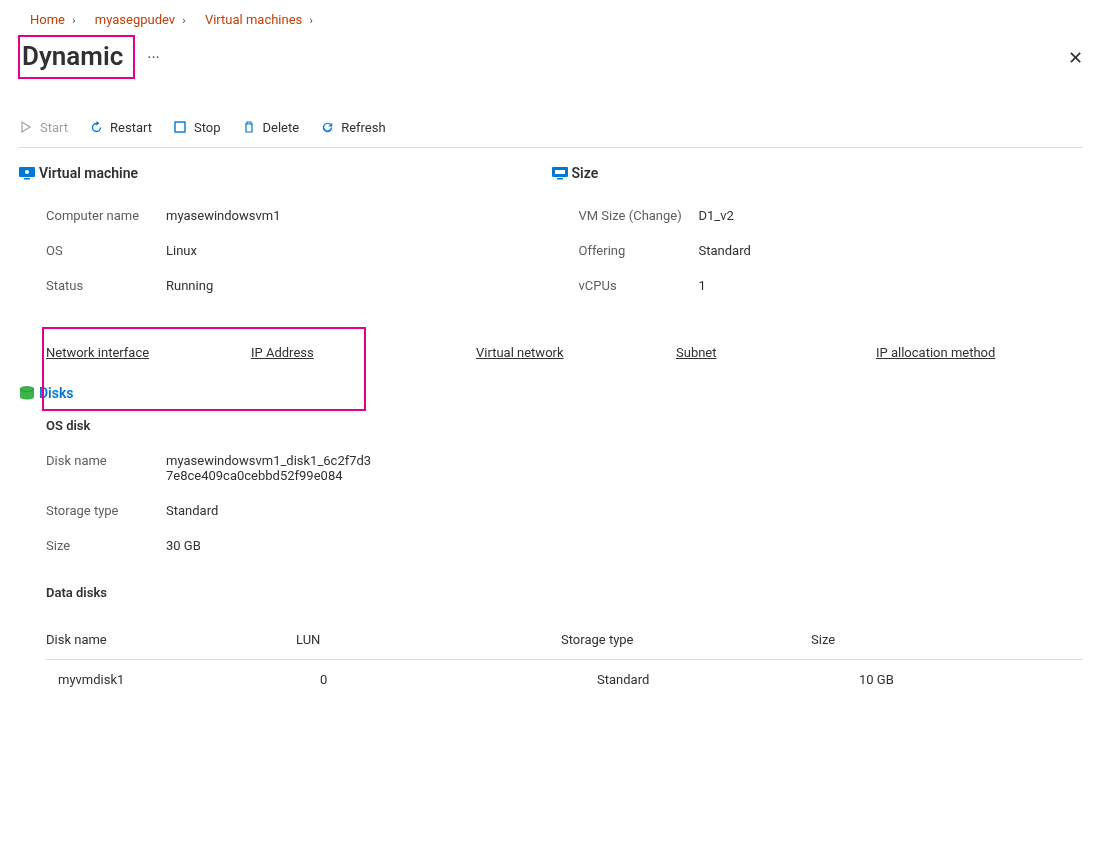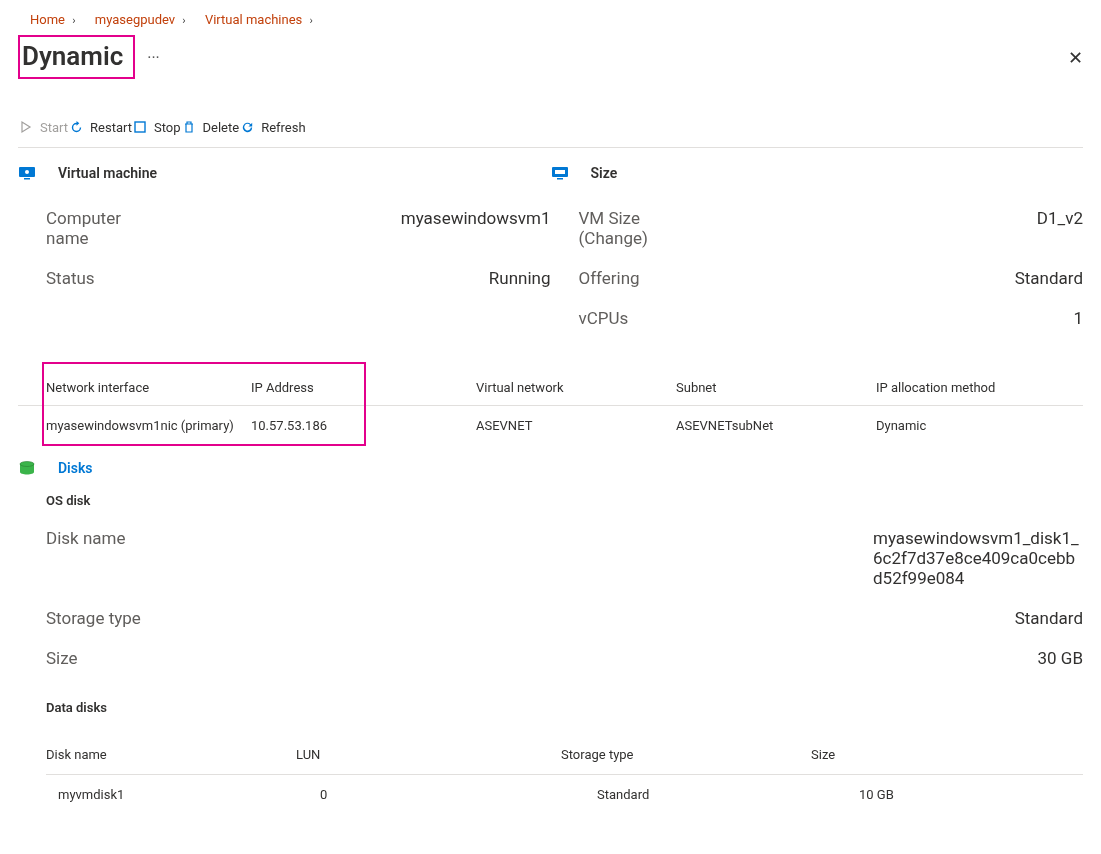--- a/index.html
+++ b/index.html
@@ -14,41 +14,41 @@
   .breadcrumb { padding: 2px 0 6px 0; }
   .breadcrumb a { color: #c2410c; text-decoration: none; cursor: pointer; margin-left: 12px; }
   .breadcrumb .chev { color: #444; padding: 0 4px; font-size: 11px; }
   .title-row { display: flex; align-items: center; justify-content: space-between; margin-top: 2px; }
   .title-left { display: flex; align-items: center; gap: 12px; }
   .title-left h1 { font-size: 26px; font-weight: 600; }
   .title-box { border: 2px solid #e3008c; padding: 4px 10px 6px 2px; }
   .ellipsis { font-size: 16px; color: #555; cursor: pointer; }
   .close-x { font-size: 18px; font-weight: 300; cursor: pointer; color: #333; }
   .toolbar {
-    display: flex; align-items: center;
+    display: flex; gap: 20px; align-items: center;
     margin-top: 30px; padding: 10px 0 12px 0;
     border-bottom: 1px solid #e1dfdd;
   }
   .tb-item { display: flex; align-items: center; gap: 6px; cursor: pointer; font-size: 13px; color: #323130; }
   .tb-item.disabled { color: #a19f9d; cursor: default; }
   .tb-item .ico { width: 16px; height: 16px; display: inline-flex; align-items: center; justify-content: center; color: #0078d4; }
   .tb-item.disabled .ico { color: #a19f9d; }
   .content { padding: 16px 0 0 0; }
   .two-col { display: flex; gap: 0; }
   .col { flex: 1; }
-  .section-header { display: flex; align-items: center; gap: 22px; margin: 0 0 16px 0; }
+  .section-header { display: flex; align-items: center; gap: 3px; margin: 0 0 16px 0; }
   .section-header .s-ico { width: 18px; height: 18px; }
   .section-header .s-title { font-weight: 600; font-size: 14px; }
   .section-header .s-title.link { color: #0078d4; cursor: pointer; }
-  .kv { display: flex; padding: 10px 0; font-size: 17px; justify-content: space-between; }
+  .kv { display: flex; padding: 10px 0; font-size: 13px; }
   .kv .k { width: 120px; color: #605e5c; }
   .kv .v { color: #323130; }
   .kv-indent { padding-left: 28px; }
   .net-section { margin-top: 26px; }
-  .net-row { display: flex; width: 100%; align-items: center; }
+  .net-row { display: flex; width: 100%; align-items: center; text-decoration: underline; }
   .net-header .nc { color: #323130; font-weight: 400; padding: 16px 8px 10px 0; font-size: 13px; }
   .net-body { border-top: 1px solid #e1dfdd; }
   .net-body .nc { padding: 12px 8px 12px 0; font-size: 13px; color: #323130; }
   .nc1 { width: 205px; } .nc2 { width: 110px; } .nc3 { width: 200px; } .nc4 { width: 200px; } .nc5 { width: 200px; }
   .disks-section { margin-top: 14px; }
   .sub-h { font-weight: 600; font-size: 13px; margin: 14px 0 10px 28px; }
   .dd-table { margin-left: 28px; margin-top: 20px; }
   .dd-header, .dd-body { display: flex; }
   .dd-header .dc { font-weight: 400; padding: 12px 8px 12px 0; color: #323130; }
   .dd-body { border-top: 1px solid #e1dfdd; }
@@ -133,20 +133,24 @@
               <circle cx="9" cy="8" r="2" fill="#fff"></circle>
             </svg>
         </span>
         <span class="s-title">Virtual machine</span>
       </div>
       <div class="kv kv-indent">
         <div class="k">Computer name</div>
         <div class="v">myasewindowsvm1</div>
       </div>
       <div class="kv kv-indent">
+        <div class="k">OS</div>
+        <div class="v">Linux</div>
+      </div>
+      <div class="kv kv-indent">
         <div class="k">Status</div>
         <div class="v">Running</div>
       </div>
     </div>
 
     <div class="col">
       <div class="section-header">
         <span class="s-ico">
           <svg width="18" height="18" viewBox="0 0 18 18">
               <rect x="1" y="3" width="16" height="10" rx="1" fill="#0078d4"></rect>
@@ -179,28 +183,20 @@
 
       <div class="net-row net-header" style="padding-left:28px;">
         <div class="nc nc1">Network interface</div>
         <div class="nc nc2">IP Address</div>
         <div class="nc" style="width:115px;"></div>
         <div class="nc nc3">Virtual network</div>
         <div class="nc nc4">Subnet</div>
         <div class="nc nc5">IP allocation method</div>
       </div>
 
-      <div class="net-row net-body" style="padding-left:28px;">
-        <div class="nc nc1">myasewindowsvm1nic (primary)</div>
-        <div class="nc nc2">10.57.53.186</div>
-        <div class="nc" style="width:115px;"></div>
-        <div class="nc nc3">ASEVNET</div>
-        <div class="nc nc4">ASEVNETsubNet</div>
-        <div class="nc nc5">Dynamic</div>
-      </div>
 
       <div style="position:absolute; left:24px; top:-2px; width:324px; height:84px; border:2px solid #e3008c; pointer-events:none;"></div>
     </div>
   </div>
 
   <div class="disks-section">
     <div class="section-header">
       <span class="s-ico">
         <svg width="18" height="18" viewBox="0 0 18 18">
             <ellipse cx="9" cy="5" rx="7" ry="2.5" fill="#3bb44a"></ellipse>

